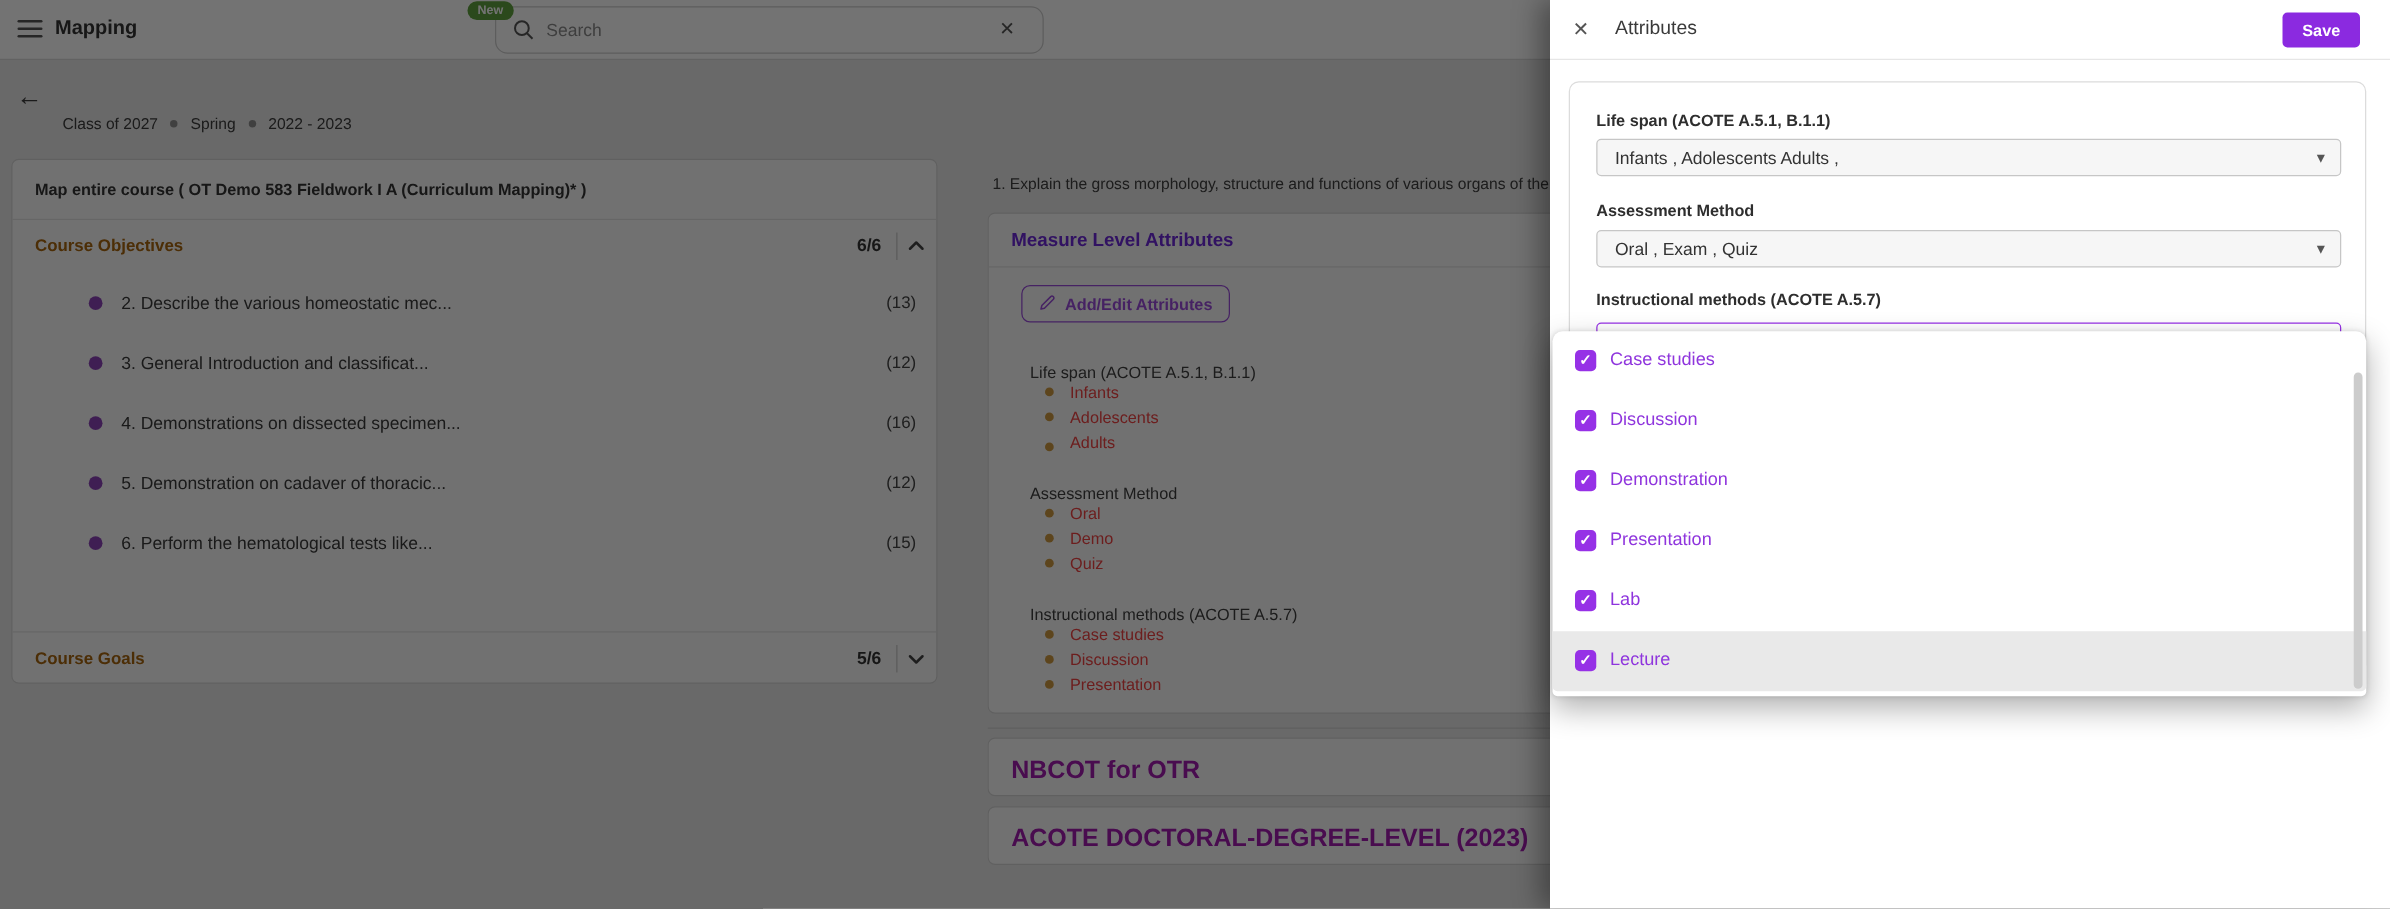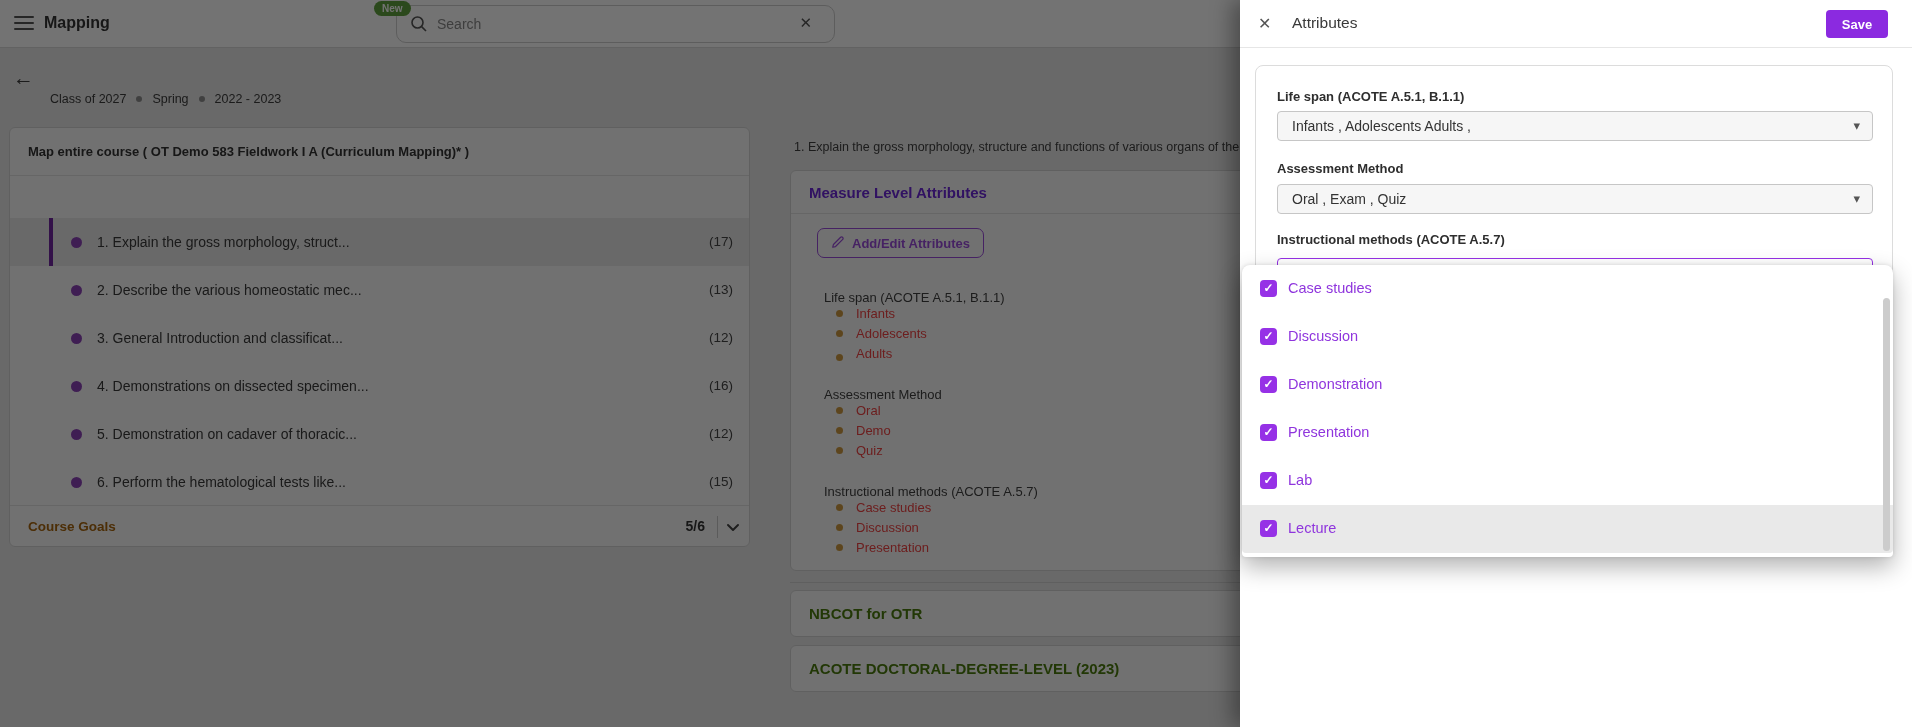--- a/index.html
+++ b/index.html
@@ -51,21 +51,21 @@
   .obj-sentence { position:absolute; left:4px; top:92px; width:460px; white-space:nowrap; overflow:hidden; font-size:12.5px; color:#3f3f3f; }
   .measure-card { position:absolute; left:0; top:122px; width:700px; height:401px; background:#fbfbfb; border:1px solid #d6d6d6; border-radius:6px; }
   .measure-head { position:absolute; left:18px; top:13px; font-size:15px; font-weight:bold; color:#6d28d9; }
   .measure-hr { position:absolute; left:0; top:42px; width:100%; height:1px; background:#e2e2e2; }
   .addedit-btn { position:absolute; left:26px; top:57px; height:30px; padding:0 13px; display:inline-flex; align-items:center; gap:7px; border:1.5px solid #9b4ddb; border-radius:7px; color:#9b4ddb; font-size:13px; font-weight:bold; background:transparent; cursor:pointer; font-family:"Liberation Sans", sans-serif; }
   .attr-group-label { position:absolute; left:33px; font-size:13px; color:#3f3f3f; }
   .attr-item { position:absolute; left:45px; font-size:13px; color:#ef4444; display:flex; align-items:center; gap:13px; }
   .amber-dot { width:7px; height:7px; border-radius:50%; background:#cf9a40; display:inline-block; }
   .mid-hr { position:absolute; left:0; top:534px; width:460px; height:1px; background:#d2d2d2; }
   .std-card { position:absolute; left:0; width:700px; height:47px; background:#fbfbfb; border:1px solid #d6d6d6; border-radius:6px; }
-  .std-card-title { position:absolute; left:18px; top:14px; font-size:15px; font-weight:bold; color:#4d7c0f; }
+  .std-card-title { position:absolute; left:18px; top:14px; font-size:20px; font-weight:bold; color:#a21caf; }
 
   
   .dim { position:absolute; left:0; top:0; width:1240px; height:727px; background:rgba(0,0,0,0.55); z-index:5; }
 
   
   .drawer { position:absolute; left:1240px; top:0; width:672px; height:727px; background:#ffffff; box-shadow:-8px 0 20px rgba(0,0,0,0.35); z-index:10; }
   .drawer-header { position:absolute; left:0; top:0; width:100%; height:48px; border-bottom:1px solid #e6e6e6; }
   .drawer-close { position:absolute; left:18px; top:14px; font-size:16px; color:#555; cursor:pointer; }
   .drawer-title { position:absolute; left:52px; top:14px; font-size:15.5px; color:#3a3a3a; }
   .save-btn { position:absolute; right:24px; top:10px; width:62px; height:28px; background:#8b2ae0; color:#fff; font-size:13px; font-weight:bold; border:none; border-radius:4px; cursor:pointer; font-family:"Liberation Sans", sans-serif; }
@@ -112,27 +112,31 @@
     <span class="term-dot"></span>
     <span>Spring</span>
     <span class="term-dot"></span>
     <span>2022 - 2023</span>
   </div>
 
   <div class="left-panel">
     <div class="map-row">
       <span class="map-row-label">Map entire course ( OT Demo 583 Fieldwork I A (Curriculum Mapping)* )</span>
     </div>
+    <div class="sec-header obj">
+      <span class="sec-title">Course Objectives</span>
+      <span class="sec-count">6/6</span>
+      <span class="sec-divider"></span>
+      <span class="sec-chevron">
+        <svg width="16" height="16" viewBox="0 0 16 16">
+            <polyline points="3,10 8,5 13,10" fill="none" stroke="#444" stroke-width="2" stroke-linecap="round" stroke-linejoin="round"></polyline>
+          </svg>
+      </span>
+    </div>
     <div class="obj-list">
-      <div class="obj-item selected">
-        <span class="sel-bar"></span>
-        <span class="obj-bullet"></span>
-        <span class="obj-text">1. Explain the gross morphology, struct...</span>
-        <span class="obj-count">(17)</span>
-      </div>
       <div class="obj-item">
 
         <span class="obj-bullet"></span>
         <span class="obj-text">2. Describe the various homeostatic mec...</span>
         <span class="obj-count">(13)</span>
       </div>
       <div class="obj-item">
 
         <span class="obj-bullet"></span>
         <span class="obj-text">3. General Introduction and classificat...</span>

